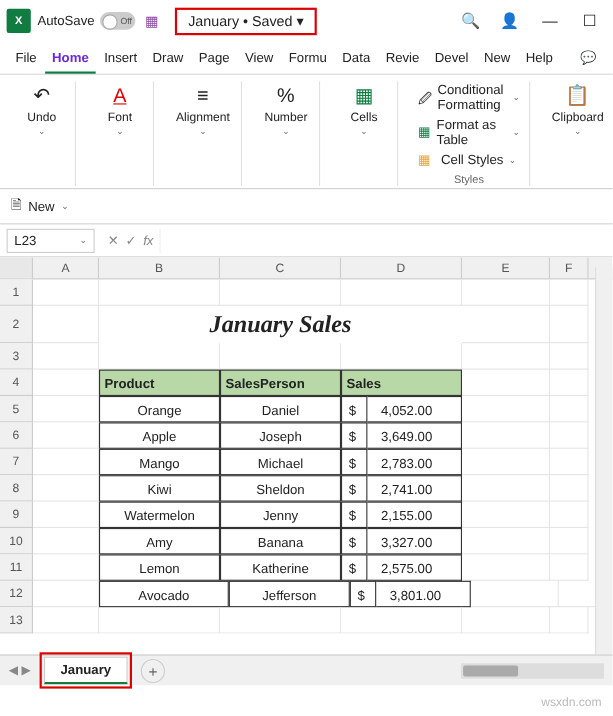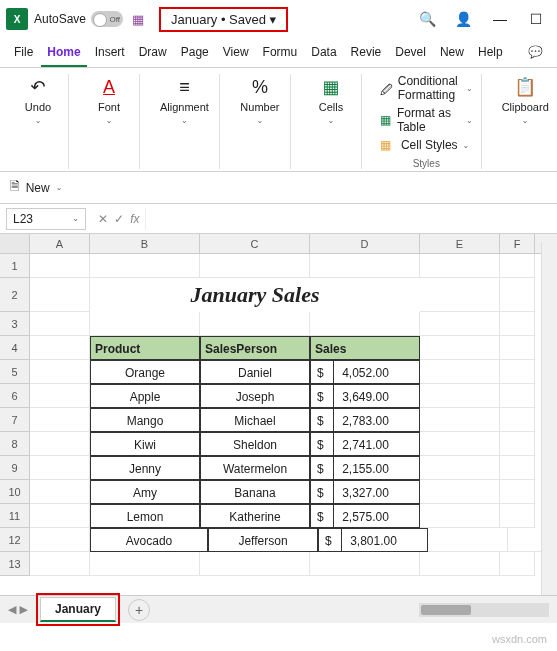--- a/index.html
+++ b/index.html
@@ -34,21 +34,21 @@
 .grid-area{position:relative;overflow:hidden}
 .col-headers{display:flex;height:20px;background:#f0f0f0;border-bottom:1px solid #ccc}
 .select-all{width:30px;border-right:1px solid #ccc;background:#e8e8e8}
 .col-h{border-right:1px solid #ccc;text-align:center;font-size:11px;line-height:20px;color:#555}
 .row{display:flex;height:24px}
 .row-h{width:30px;background:#f0f0f0;border-right:1px solid #ccc;border-bottom:1px solid #ccc;text-align:center;font-size:11px;line-height:24px;color:#555}
 .cell{border-right:1px solid #e5e5e5;border-bottom:1px solid #e5e5e5;padding:0 4px;line-height:24px;font-size:12px;overflow:hidden;white-space:nowrap}
 .sheet-title{font-size:22px;font-weight:bold;font-style:italic;font-family:Georgia,"Times New Roman",serif;text-align:center}
 .th{background:#b8d8a8;font-weight:bold;text-align:left;border:1px solid #333!important}
 .td{border:1px solid #333!important;text-align:center}
-.td.num{text-align:center;padding-right:26px}
+.td.num{text-align:right;padding-right:26px}
 .td.dollar{text-align:left;padding-left:6px;width:16px}
 .sheet-tabs{position:absolute;bottom:28px;left:0;right:0;height:28px;background:#f0f0f0;border-top:1px solid #ccc;display:flex;align-items:center;padding:0 8px;gap:8px}
 .nav-arrows{display:flex;gap:2px;color:#888;font-size:11px}
 .tab-box{border:2px solid #d00;padding:2px;display:flex}
 .sheet-tab{background:#fff;padding:4px 14px;border:1px solid #ccc;border-bottom:2px solid #107c41;font-size:12px;font-weight:600}
 .add-sheet{width:22px;height:22px;border:1px solid #ccc;border-radius:50%;display:flex;align-items:center;justify-content:center;font-size:14px;color:#666}
 .hscroll{margin-left:auto;width:130px;height:14px;background:#ddd;position:relative}
 .hscroll-thumb{position:absolute;left:2px;width:50px;height:10px;top:2px;background:#aaa;border-radius:2px}
 .vscroll{position:absolute;right:0;top:243px;bottom:56px;width:16px;background:#f0f0f0;border-left:1px solid #ddd}
 .watermark{position:absolute;bottom:6px;right:10px;font-size:11px;color:#bbb}
@@ -254,22 +254,22 @@
         <div class="cell td" style="width:110px">Kiwi</div>
         <div class="cell td" style="width:110px">Sheldon</div>
         <div class="cell td dollar" style="width:24px">$</div>
         <div class="cell td num" style="width:86px;border-left:none!important">2,741.00</div>
         <div class="cell" style="width:80px"></div>
         <div class="cell" style="width:35px"></div>
       </div>
       <div class="row">
         <div class="row-h">9</div>
         <div class="cell" style="width:60px"></div>
+        <div class="cell td" style="width:110px">Watermelon</div>
         <div class="cell td" style="width:110px">Jenny</div>
-        <div class="cell td" style="width:110px">Watermelon</div>
         <div class="cell td dollar" style="width:24px">$</div>
         <div class="cell td num" style="width:86px;border-left:none!important">2,155.00</div>
         <div class="cell" style="width:80px"></div>
         <div class="cell" style="width:35px"></div>
       </div>
       <div class="row">
         <div class="row-h">10</div>
         <div class="cell" style="width:60px"></div>
         <div class="cell td" style="width:110px">Amy</div>
         <div class="cell td" style="width:110px">Banana</div>

